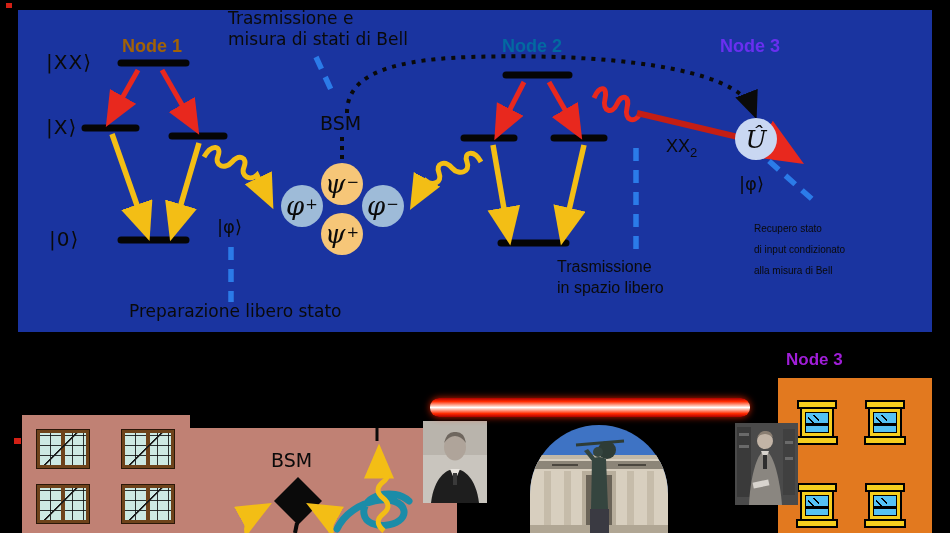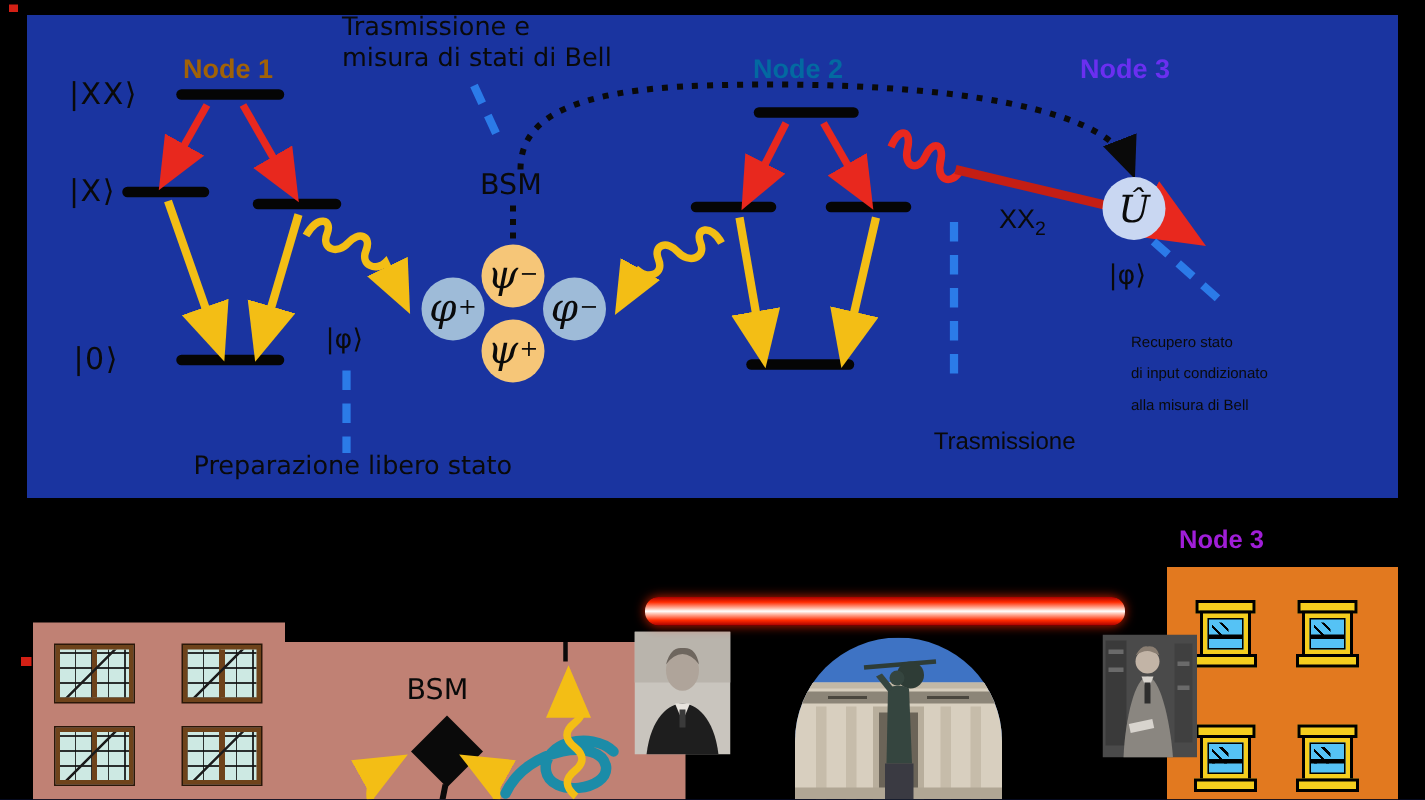--- a/index.html
+++ b/index.html
@@ -156,22 +156,23 @@
   <div class="lbl ket" style="left:49px;top:227px;">|0⟩</div>
   <div class="lbl" style="left:217px;top:216px;font-size:18px;">|φ⟩</div>
   <div class="lbl" style="left:739px;top:173px;font-size:18px;">|φ⟩</div>
 
   <div class="lbl ann" style="left:228px;top:8px;">
     <div>Trasmissione e</div>
     <div>misura di stati di Bell</div>
   </div>
   <div class="lbl" style="left:320px;top:112px;font-size:19px;">BSM</div>
   <div class="lbl ann" style="left:129px;top:301px;">Preparazione libero stato</div>
-  <div class="lbl ann2" style="left:557px;top:284px;width:160px;text-align:right;white-space:normal;">
+  <div class="lbl ann2" style="left:557px;top:256px;width:160px;text-align:left;white-space:normal;">
     <div>Trasmissione</div>
+    <div>in spazio libero</div>
   </div>
   <div class="lbl ann2" style="left:754px;top:218px;font-size:10px;">
     <div>Recupero stato</div>
     <div>di input condizionato</div>
     <div>alla misura di Bell</div>
   </div>
   <div class="lbl" style="left:666px;top:136px;font-size:18px;font-family:'Liberation Sans',sans-serif;">
     <span>XX</span><sub class="small">2</sub>
   </div>
 

